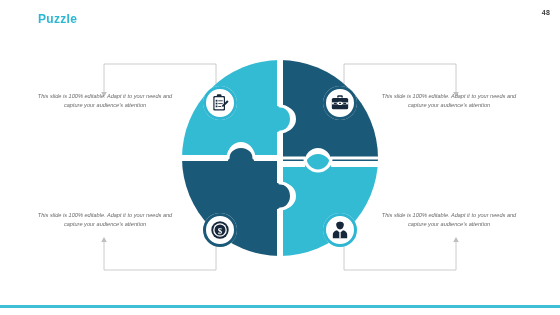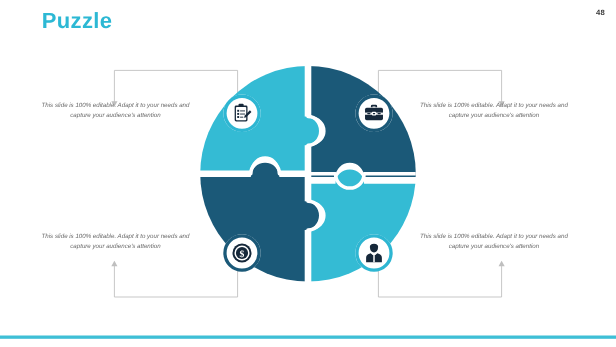--- a/index.html
+++ b/index.html
@@ -19,21 +19,21 @@
     position: absolute;
     inset: 0;
     background: #ffffff;
   }
 
   
   #page-title {
     position: absolute;
     left: 38px;
     top: 6px;
-    font-size: 20px;
+    font-size: 12px;
     font-weight: bold;
     color: #2CB8D4;
     letter-spacing: 0.3px;
     line-height: 26px;
     white-space: nowrap;
   }
 
   
   #page-number {
     position: absolute;

